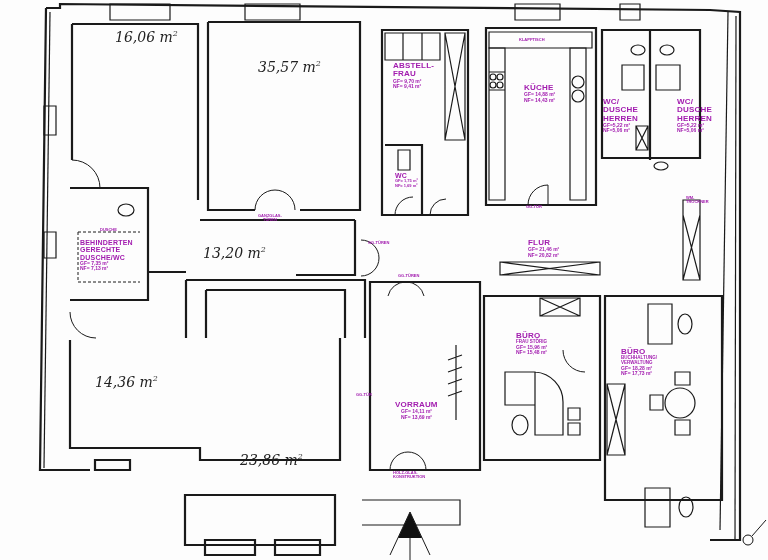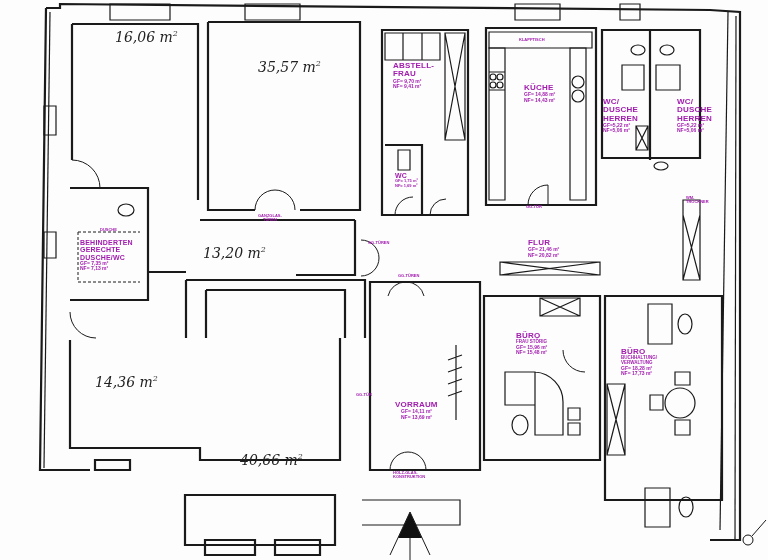--- a/index.html
+++ b/index.html
@@ -110,21 +110,21 @@
   <path class="d" d="M410,512 L390,555 M410,512 L430,555 M410,538 L410,560"></path>
 
   <circle cx="748" cy="540" r="5" fill="none" stroke="#111" stroke-width="1"></circle>
   <path class="d" d="M752,536 L766,520"></path>
 </svg>
 
 <div class="lbl hand" style="left:115px;top:30px;"><span>16,06</span> <span>m</span><sup>2</sup></div>
 <div class="lbl hand" style="left:258px;top:60px;"><span>35,57</span> <span>m</span><sup>2</sup></div>
 <div class="lbl hand" style="left:203px;top:246px;"><span>13,20</span> <span>m</span><sup>2</sup></div>
 <div class="lbl hand" style="left:95px;top:375px;"><span>14,36</span> <span>m</span><sup>2</sup></div>
-<div class="lbl hand" style="left:240px;top:453px;"><span>40,66</span> <span>m</span><sup>2</sup></div>
+<div class="lbl hand" style="left:240px;top:453px;"><span>23,86</span> <span>m</span><sup>2</sup></div>
 
 <div class="lbl" style="left:393px;top:62px;">
   <div class="room">ABSTELL-</div>
   <div class="room">FRAU</div>
   <div class="area">GF= 9,70 m²</div>
   <div class="area">NF= 9,41 m²</div>
 </div>
 
 <div class="lbl tiny" style="left:519px;top:38px;">KLAPPTISCH</div>
 <div class="lbl" style="left:524px;top:84px;">

